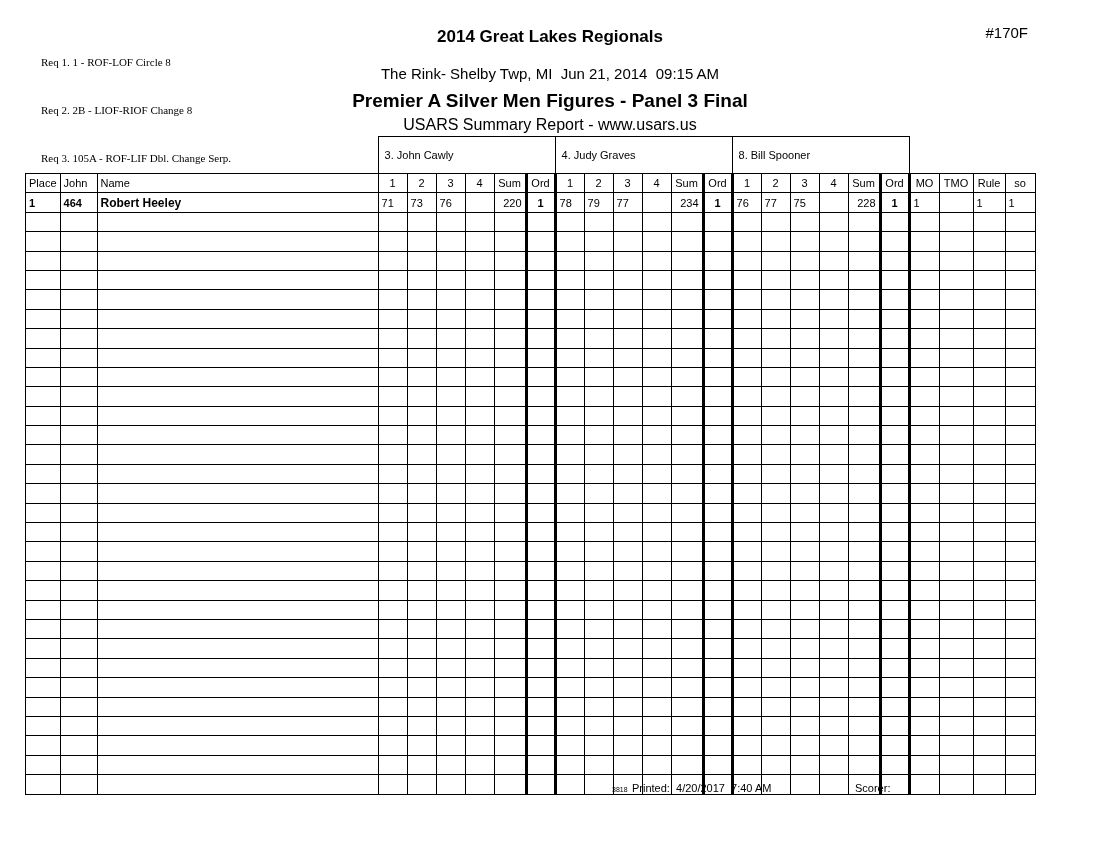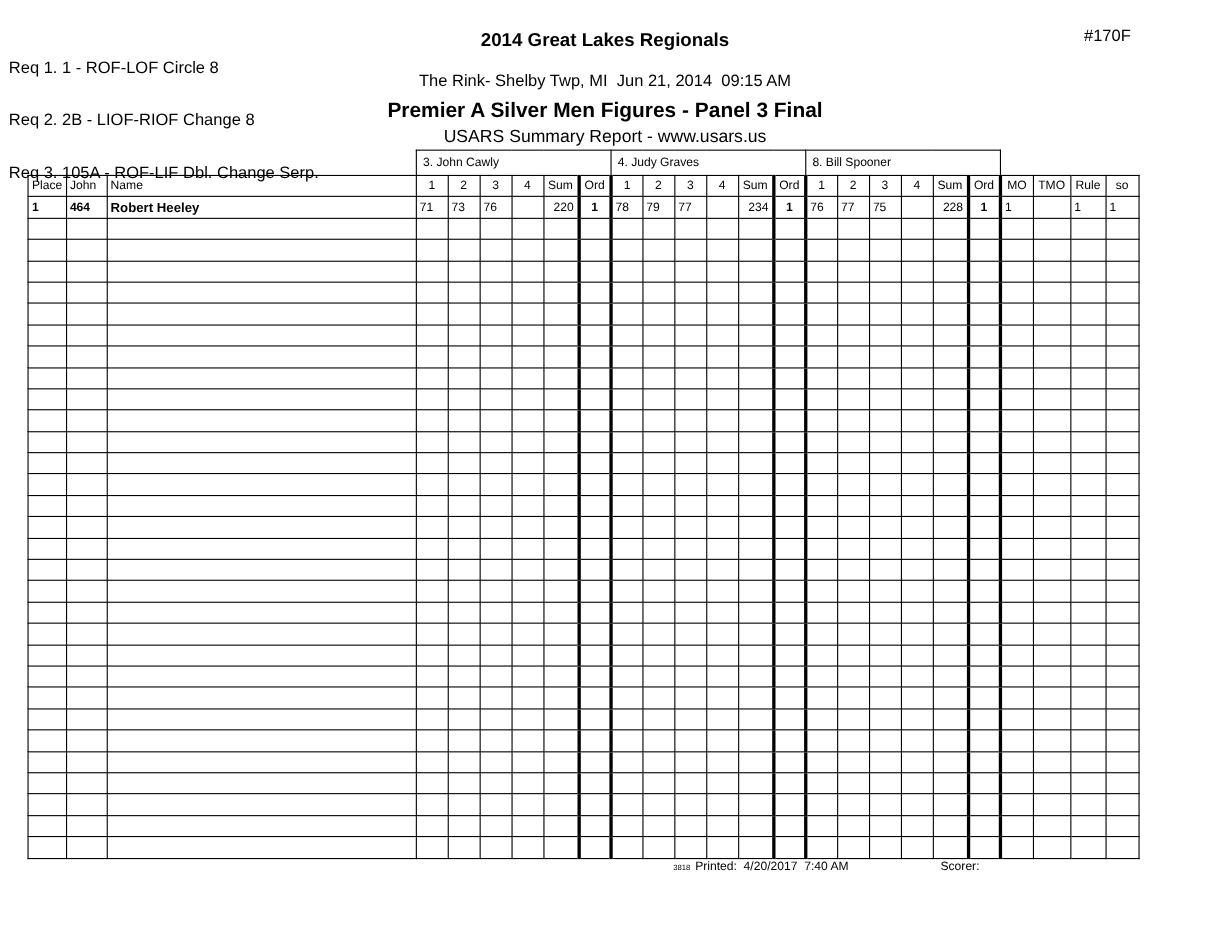--- a/index.html
+++ b/index.html
@@ -5,36 +5,36 @@
   * { margin:0; padding:0; box-sizing:border-box; }
   html,body { width:1100px; height:850px; }
   body {
     background:#fff; color:#000;
     font-family:"Liberation Sans", sans-serif;
     position:relative; overflow:hidden;
   }
   .page { position:absolute; inset:0; background:#fff; }
 
   
-  .reqs { position:absolute; left:8px; top:22px; font-size:15px; line-height:16px; white-space:pre; }
+  .reqs { position:absolute; left:41px; top:22px; font-size:11px; line-height:16px; white-space:pre;font-family:Liberation Serif, serif; }
   .center-head { position:absolute; left:0; right:0; top:27px; text-align:center; }
   .title  { font-size:17px; font-weight:bold; }
   .venue  { font-size:15px; margin-top:18px; white-space:pre; }
   .event  { font-size:19px; font-weight:bold; margin-top:8px; }
   .report { font-size:16px; margin-top:4px; }
   .docnum { position:absolute; right:72px; top:24px; font-size:15px; font-weight:normal; }
 
   
   #score-table { position:absolute; left:25px; top:136px; border-collapse:collapse; table-layout:fixed; }
   #score-table td {
     border:1px solid #000; height:19.4px; padding:0 3px;
     font-size:11px; white-space:nowrap; overflow:hidden; vertical-align:middle;
   }
   #score-table td.spacer { border:none; }
-  #score-table td.judge-name { height:23px; text-align:left; padding-left:6px; }
+  #score-table td.judge-name { height:37px; text-align:left; padding-left:6px; }
   #score-table td.ord { border-left:3px solid #000; border-right:3px solid #000; }
   .al { text-align:left; } .ac { text-align:center; } .ar { text-align:right; }
   .b { font-weight:bold; }
   #score-table td.name { font-size:12px; }
 
   
   .footer { position:absolute; left:0; top:781px; width:948px; height:20px; }
   .ver     { position:absolute; left:612px; top:5px; font-size:7px; }
   .printed { position:absolute; left:632px; top:1px; font-size:11px; white-space:pre; }
   .scorer  { position:absolute; left:855px; top:1px; font-size:11px; }

